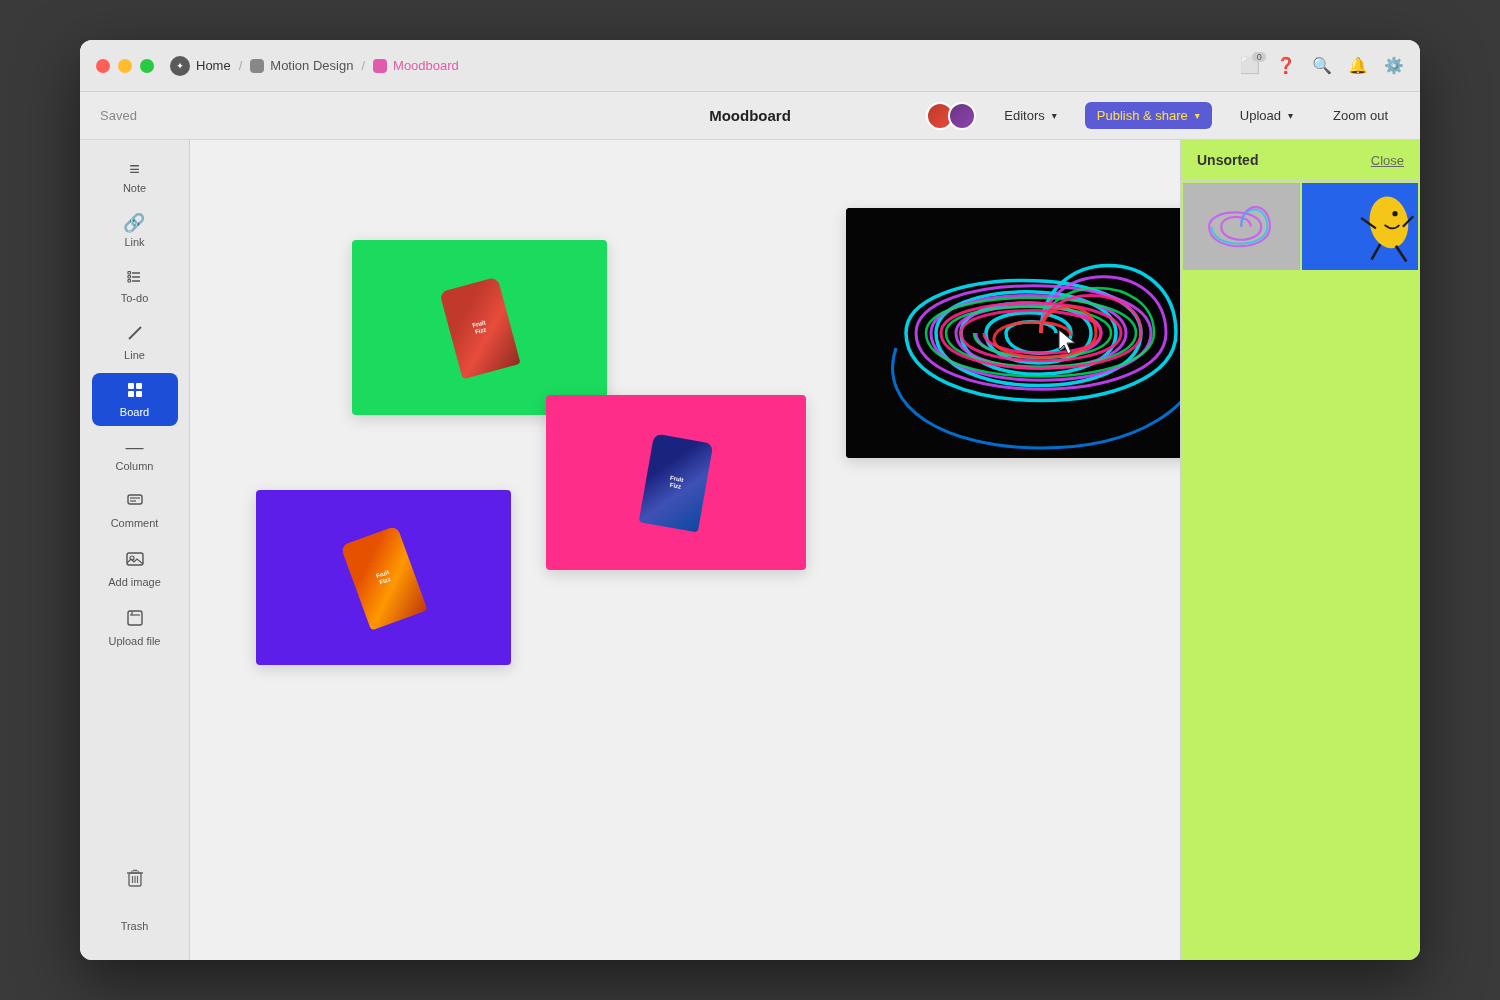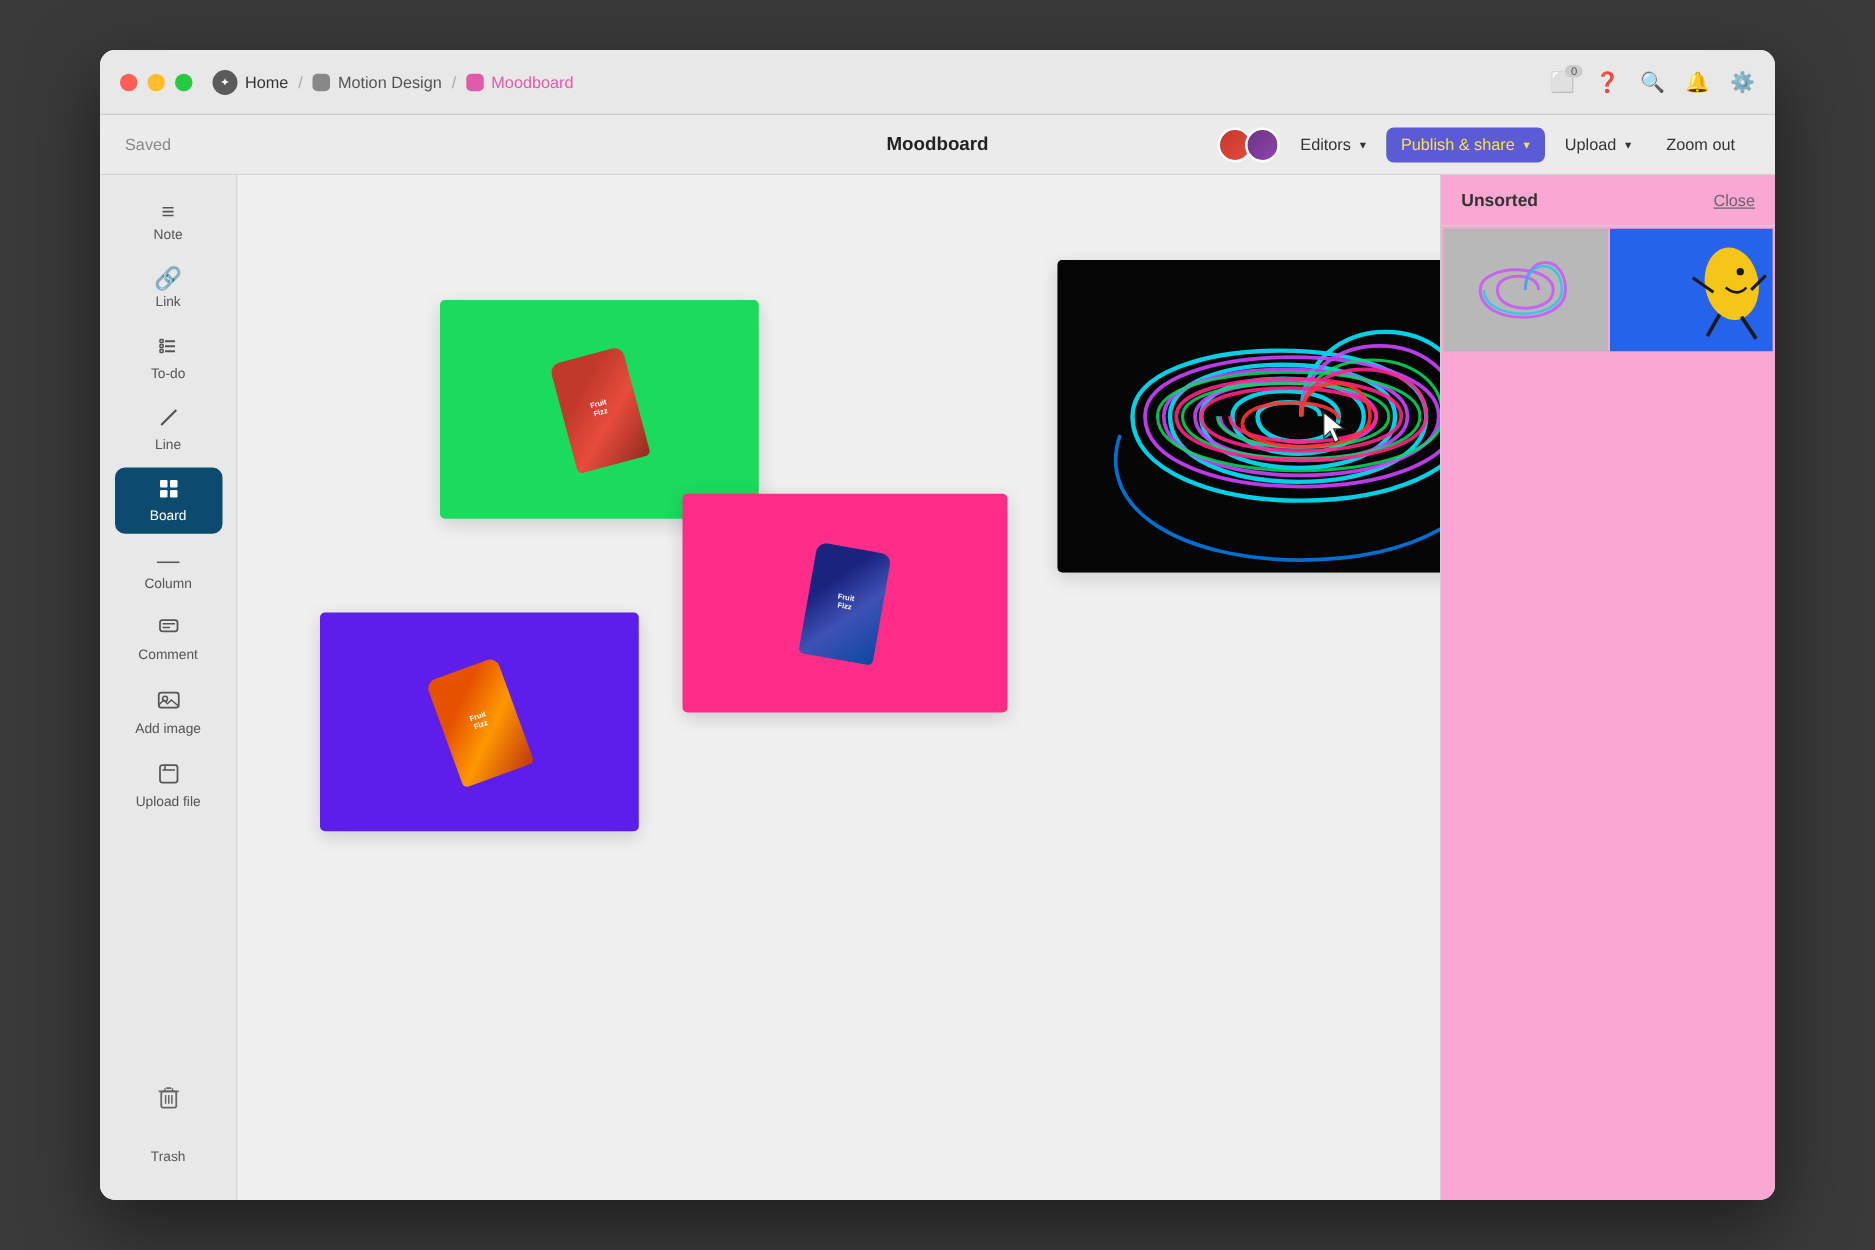--- a/index.html
+++ b/index.html
@@ -130,21 +130,22 @@
       position: absolute;
       left: 50%;
       transform: translateX(-50%);
       font-size: 15px;
       font-weight: 600;
       color: #222;
     }
     .toolbar-right {
       margin-left: auto;
       display: flex;
-      gap: 4px;
+      align-items: center;
+      gap: 16px;
     }
     .avatars {
       display: flex;
     }
     .avatar {
       width: 28px;
       height: 28px;
       border-radius: 50%;
       border: 2px solid white;
       margin-left: -6px;
@@ -193,21 +194,21 @@
       flex-direction: column;
       align-items: center;
       gap: 4px;
       padding: 8px 12px;
       border-radius: 8px;
       cursor: pointer;
       width: 86px;
       color: #555;
     }
     .sidebar-item.active {
-      background: #0c4a6e;
+      background: #1d4ed8;
       color: white;
     }
     .sidebar-item-icon { font-size: 18px; line-height: 1; }
     .sidebar-item-label { font-size: 11px; }
     .sidebar-spacer { flex: 1; }
     .sidebar-trash {
       margin-bottom: 8px;
       gap: 29px;
     }
     
@@ -252,22 +253,22 @@
       height: 250px;
       background: #0a0a0a;
     }
     
     .spiral-svg {
       width: 100%;
       height: 100%;
     }
     
     .right-panel {
-      width: 268px;
-      background: #f9a8d4;
+      width: 240px;
+      background: #bef264;
       border-left: 1px solid #d0d0d0;
       display: flex;
       flex-direction: column;
       flex-shrink: 0;
     }
     .panel-header {
       display: flex;
       align-items: center;
       justify-content: space-between;
       padding: 12px 16px;

